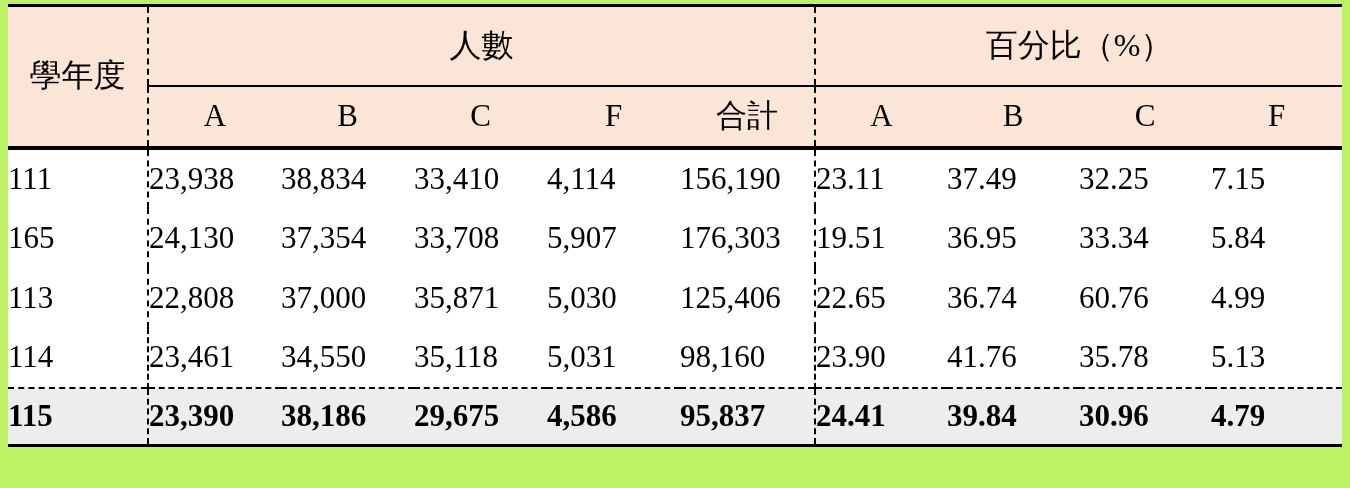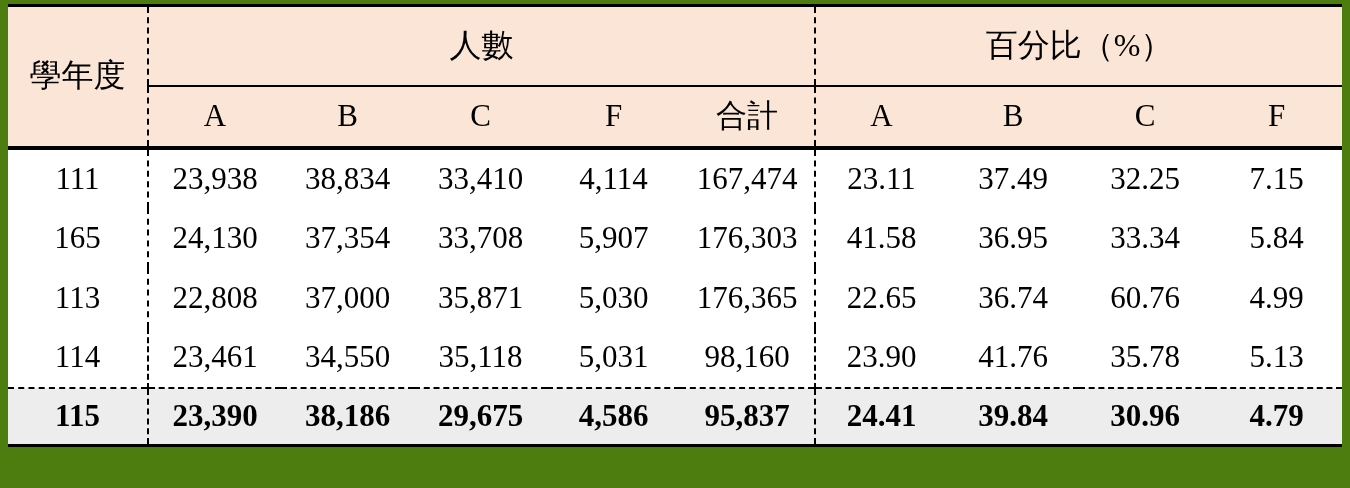--- a/index.html
+++ b/index.html
@@ -4,21 +4,21 @@
 <style>
   html, body {
     margin: 0;
     padding: 0;
     background: #ffffff;
   }
   .page {
     position: relative;
     width: 1350px;
     height: 488px;
-    background: #4d7c0f;
+    background: #bef264;
     overflow: hidden;
   }
   table.stats-table {
     position: absolute;
     left: 8px;
     top: 4px;
     width: 1334px;
     border-collapse: collapse;
     table-layout: fixed;
     font-family: "Liberation Serif", "DejaVu Serif", serif;
@@ -45,21 +45,20 @@
     border-bottom: 2px solid #000000;
     font-size: 32px;
   }
   th.year-th {
     font-size: 32px;
   }
   .dash-right {
     border-right: 2px dashed #000000;
   }
   td {
-    text-align: center;
     vertical-align: middle;
     padding: 0;
     background: #ffffff;
   }
   tbody tr.highlight td {
     background: #ededed;
     font-weight: bold;
     border-top: 2px dashed #000000;
   }
 </style>
@@ -98,45 +97,45 @@
           <th class="">F</th>
         </tr>
     </thead>
     <tbody id="table-body">
         <tr>
           <td class="dash-right">111</td>
           <td>23,938</td>
           <td>38,834</td>
           <td>33,410</td>
           <td>4,114</td>
-          <td class="dash-right">167,474</td>
+          <td class="dash-right">156,190</td>
           <td>23.11</td>
           <td>37.49</td>
           <td>32.25</td>
           <td>7.15</td>
         </tr>
         <tr>
           <td class="dash-right">165</td>
           <td>24,130</td>
           <td>37,354</td>
           <td>33,708</td>
           <td>5,907</td>
           <td class="dash-right">176,303</td>
-          <td>41.58</td>
+          <td>19.51</td>
           <td>36.95</td>
           <td>33.34</td>
           <td>5.84</td>
         </tr>
         <tr>
           <td class="dash-right">113</td>
           <td>22,808</td>
           <td>37,000</td>
           <td>35,871</td>
           <td>5,030</td>
-          <td class="dash-right">176,365</td>
+          <td class="dash-right">125,406</td>
           <td>22.65</td>
           <td>36.74</td>
           <td>60.76</td>
           <td>4.99</td>
         </tr>
         <tr>
           <td class="dash-right">114</td>
           <td>23,461</td>
           <td>34,550</td>
           <td>35,118</td>

